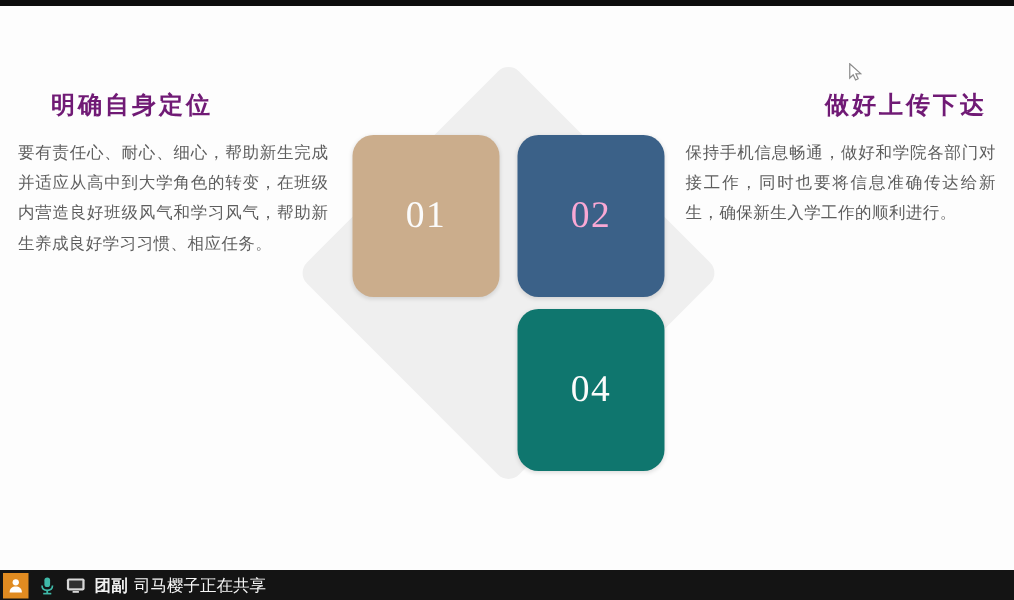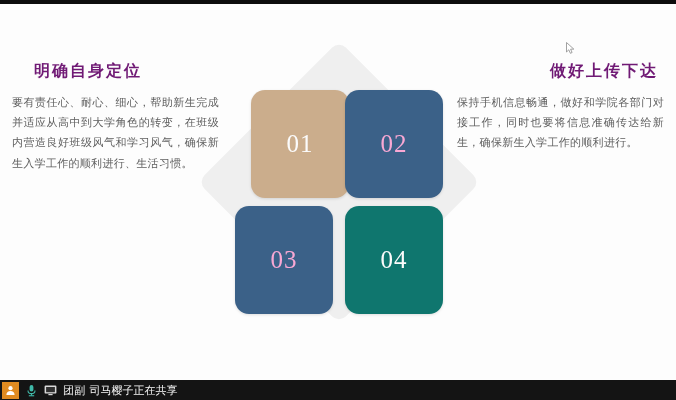--- a/index.html
+++ b/index.html
@@ -110,21 +110,21 @@
     align-items: center;
     justify-content: center;
     box-shadow: 0 1px 3px rgba(0,0,0,0.12);
   }
   .tile-num {
     color: #fdfdfd;
     font-size: 25px;
     letter-spacing: 1px;
     font-family: "Liberation Serif", "DejaVu Serif", serif;
   }
-  .tile-01 { left: 7px;   top: 28px;  background: #cbad8c; margin-left: 16px; }
+  .tile-01 { left: 7px;   top: 28px;  background: #cbad8c; }
   .tile-02 { left: 117px; top: 28px;  background: #3b6188; }
   .tile-03 { left: 7px;   top: 144px; background: #3b6188; }
   .tile-04 { left: 117px; top: 144px; background: #0f766e; }
 
   .tile-02 .tile-num,
   .tile-03 .tile-num { color: #f9a8d4; }
   .tile-01 .tile-num,
   .tile-04 .tile-num { color: #fbfbfb; }
 
   
@@ -178,20 +178,21 @@
     align-items: center;
     justify-content: center;
     flex: 0 0 auto;
   }
   .share-text {
     color: #f0f0f0;
     font-size: 11px;
     font-family: "Liberation Sans", "DejaVu Sans", sans-serif;
     white-space: nowrap;
     letter-spacing: 0.2px;
+    font-weight: bold;
   }
   .share-name {
     color: #f5f5f5;
     font-size: 11px;
     font-family: Liberation Sans, sans-serif;
     white-space: nowrap;
     margin-left: -2px;
   }
 </style>
 </head>
@@ -205,31 +206,28 @@
 
     <div class="cluster">
       <div class="diamond"></div>
 
       <div class="tile tile-01">
         <span class="tile-num">01</span>
       </div>
       <div class="tile tile-02">
         <span class="tile-num">02</span>
       </div>
-      <div class="tile tile-03">
-        <span class="tile-num">03</span>
-      </div>
       <div class="tile tile-04">
         <span class="tile-num">04</span>
       </div>
     </div>
 
     <div class="quad quad-tl">
       <h2 class="quad-title">明确自身定位</h2>
-      <p class="quad-body">要有责任心、耐心、细心，帮助新生完成并适应从高中到大学角色的转变，在班级内营造良好班级风气和学习风气，确保新生入学工作的顺利进行、生活习惯。</p>
+      <p class="quad-body">要有责任心、耐心、细心，帮助新生完成并适应从高中到大学角色的转变，在班级内营造良好班级风气和学习风气，帮助新生养成良好学习习惯、相应任务。</p>
     </div>
 
     <div class="quad quad-tr">
       <h2 class="quad-title">做好上传下达</h2>
       <p class="quad-body">保持手机信息畅通，做好和学院各部门对接工作，同时也要将信息准确传达给新生，确保新生入学工作的顺利进行。</p>
     </div>
 
 
 
     <svg class="cursor" viewBox="0 0 9 12">

